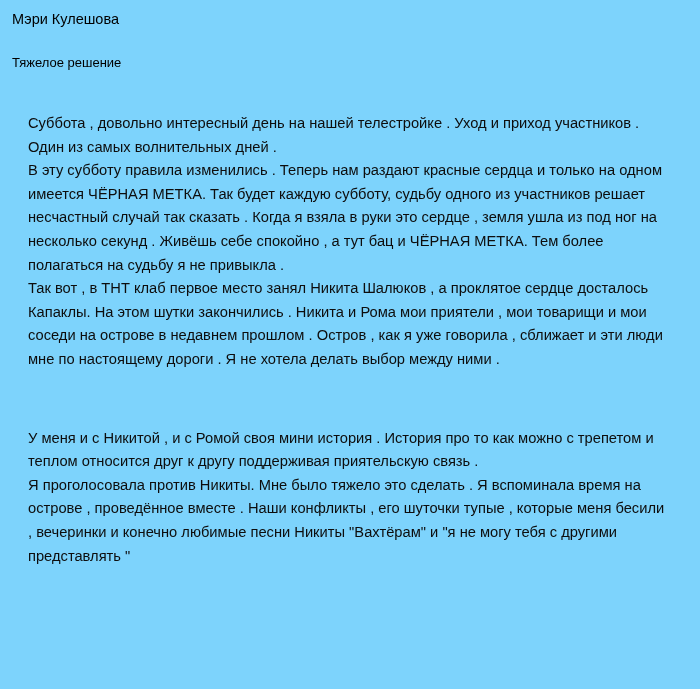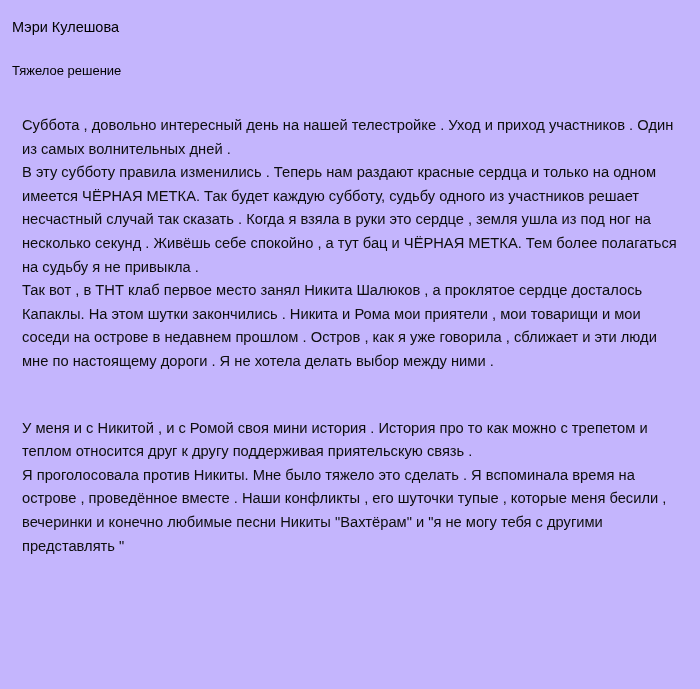--- a/index.html
+++ b/index.html
@@ -11,22 +11,22 @@
     width: 700px;
     height: 689px;
     font-family: "Liberation Sans", sans-serif;
     color: #000000;
     overflow: hidden;
   }
   .page {
     width: 700px;
     height: 689px;
     box-sizing: border-box;
-    padding: 14px 12px 0 12px;
-    background: #c4b5fd;
+    padding: 6px 12px 0 12px;
+    background: #7dd3fc;
   }
   .author {
     font-size: 14.5px;
     line-height: 19px;
     color: #000000;
     margin: 4px 0 0 0;
     white-space: pre-wrap;
   }
   .spacer-a { height: 24px; }
   .title {
@@ -34,21 +34,21 @@
     line-height: 19px;
     color: #000000;
     margin: 0;
     white-space: pre-wrap;
   }
   .spacer-b { height: 24px; }
   .body-block {
     font-size: 14.7px;
     line-height: 23.6px;
     color: #0d0d0d;
-    margin: 10px;
+    margin: 16px;
     white-space: pre-wrap;
     word-wrap: break-word;
   }
   .para-gap { height: 23px; }
 </style>
 </head>
 <body>
 
 <div class="page">
 

